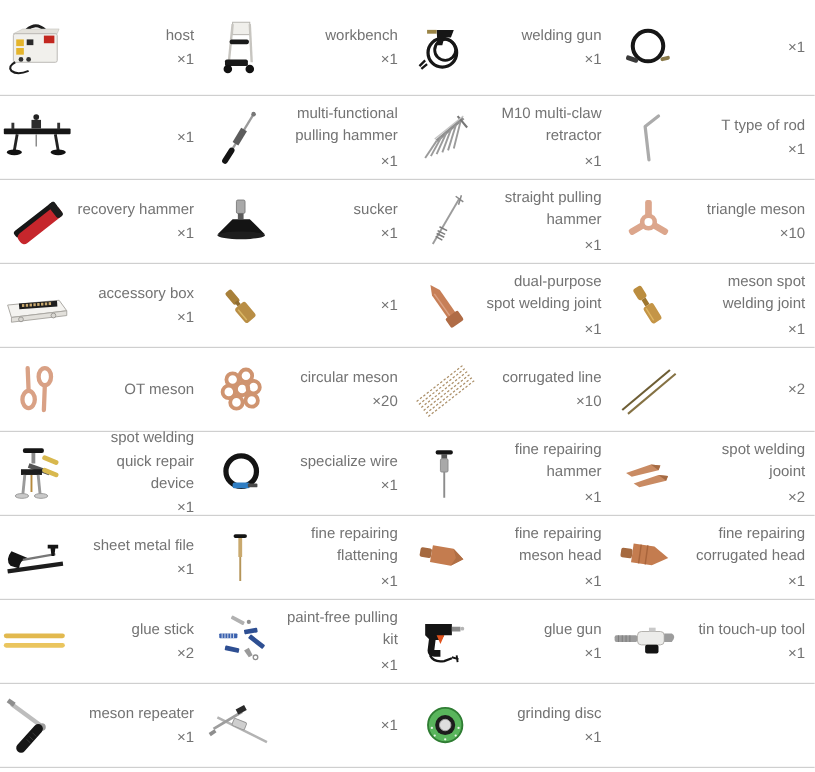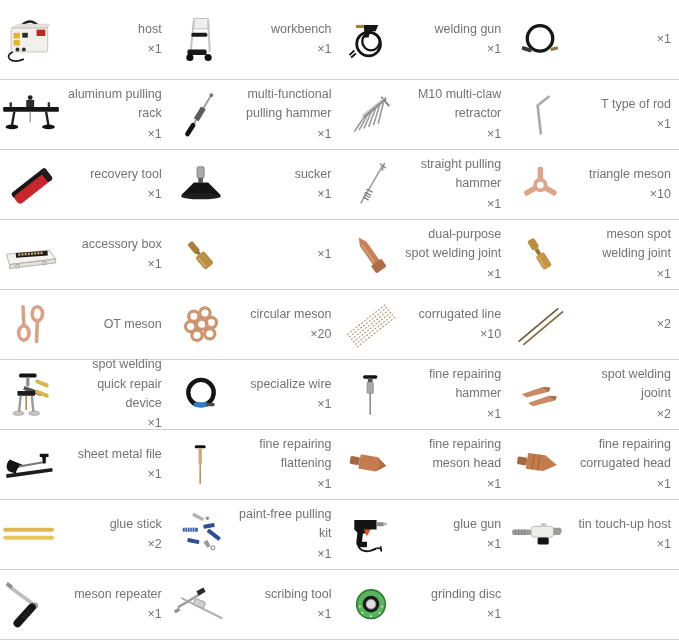--- a/index.html
+++ b/index.html
@@ -96,21 +96,20 @@
             <rect x="12" y="15" width="3" height="7" fill="#333"></rect>
             <rect x="60" y="15" width="3" height="7" fill="#333"></rect>
             <line x1="18" y1="27" x2="15" y2="44" stroke="#222" stroke-width="3"></line>
             <line x1="58" y1="27" x2="61" y2="44" stroke="#222" stroke-width="3"></line>
             <ellipse cx="15" cy="46" rx="8" ry="3" fill="#111"></ellipse>
             <ellipse cx="61" cy="46" rx="8" ry="3" fill="#111"></ellipse>
             <line x1="38" y1="27" x2="38" y2="40" stroke="#888" stroke-width="1.5"></line>
           </svg>
       </div>
       <div class="txt">
-          <div class="nm">aluminum pulling rack</div>
           <div class="qty">×1</div>
         </div>
     </div>
     <div class="cell">
       <div class="img">
         <svg width="62" height="62" viewBox="0 0 78 62">
             <line x1="52" y1="6" x2="24" y2="52" stroke="#9a9a9a" stroke-width="2.4"></line>
             <circle cx="52" cy="6" r="2.4" fill="#777"></circle>
             <line x1="42" y1="22" x2="33" y2="37" stroke="#5c5c5c" stroke-width="7"></line>
             <line x1="29" y1="44" x2="22" y2="55" stroke="#141414" stroke-width="6" stroke-linecap="round"></line>
@@ -160,21 +159,21 @@
       <div class="img">
         <svg width="62" height="62" viewBox="0 0 78 62">
             <g transform="rotate(-38 39 31)">
               <rect x="12" y="24" width="54" height="8" rx="3" fill="#171717"></rect>
               <rect x="12" y="29" width="54" height="13" rx="5" fill="#c6262c"></rect>
               <rect x="58" y="24" width="8" height="18" rx="3" fill="#1d1d1d"></rect>
             </g>
           </svg>
       </div>
       <div class="txt">
-          <div class="nm">recovery tool</div>
+          <div class="nm">recovery hammer</div>
           <div class="qty">×1</div>
         </div>
     </div>
     <div class="cell">
       <div class="img">
         <svg width="62" height="62" viewBox="0 0 78 62">
             <rect x="34" y="8" width="9" height="14" rx="1.5" fill="#a9a9a9" stroke="#7e7e7e"></rect>
             <rect x="35.5" y="22" width="6" height="6" fill="#5b5b5b"></rect>
             <polygon points="14,44 64,44 48,28 30,28" fill="#141414"></polygon>
             <ellipse cx="39" cy="45" rx="25" ry="4" fill="#1e1e1e"></ellipse>
@@ -555,21 +554,21 @@
               <line x1="16" y1="24" x2="16" y2="31"></line>
               <line x1="20" y1="24" x2="20" y2="31"></line>
             </g>
             <rect x="28" y="20" width="28" height="14" rx="4" fill="#ececea" stroke="#b0aeaa"></rect>
             <path d="M56 22 h8 q5 3 0 9 h-8 z" fill="#9c9c9c"></path>
             <rect x="36" y="34" width="14" height="9" rx="2" fill="#141414"></rect>
             <rect x="40" y="16" width="7" height="4" fill="#c9c9c9"></rect>
           </svg>
       </div>
       <div class="txt">
-          <div class="nm">tin touch-up host</div>
+          <div class="nm">tin touch-up tool</div>
           <div class="qty">×1</div>
         </div>
     </div>
   </div>
 
   <div class="row">
     <div class="cell">
       <div class="img">
         <svg width="62" height="62" viewBox="0 0 78 62">
             <line x1="12" y1="8" x2="42" y2="30" stroke="#bdbdbd" stroke-width="4.5"></line>
@@ -592,21 +591,20 @@
       <div class="img">
         <svg width="62" height="62" viewBox="0 0 78 62">
             <line x1="14" y1="22" x2="66" y2="48" stroke="#b3b3b3" stroke-width="2.6"></line>
             <line x1="10" y1="34" x2="40" y2="16" stroke="#9e9e9e" stroke-width="3"></line>
             <rect x="34" y="11" width="10" height="6" transform="rotate(-28 39 14)" fill="#2a2a2a"></rect>
             <rect x="30" y="25" width="14" height="8" rx="1.5" transform="rotate(22 37 29)" fill="#cfcfcf" stroke="#969696"></rect>
             <line x1="12" y1="36" x2="6" y2="40" stroke="#8e8e8e" stroke-width="4"></line>
           </svg>
       </div>
       <div class="txt">
-          <div class="nm">scribing tool</div>
           <div class="qty">×1</div>
         </div>
     </div>
     <div class="cell">
       <div class="img">
         <svg width="62" height="62" viewBox="0 0 78 62">
             <circle cx="39" cy="30" r="18" fill="#59b55c" stroke="#2f7d33" stroke-width="2"></circle>
             <circle cx="39" cy="30" r="10.5" fill="#1c1c1c"></circle>
             <circle cx="39" cy="30" r="6" fill="#dedede" stroke="#a5a5a5"></circle>
             <g fill="#e8f5e8">

